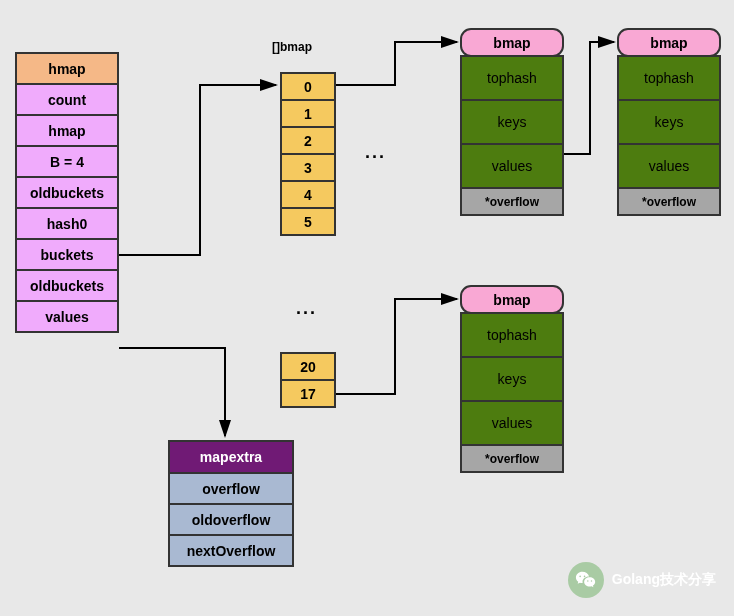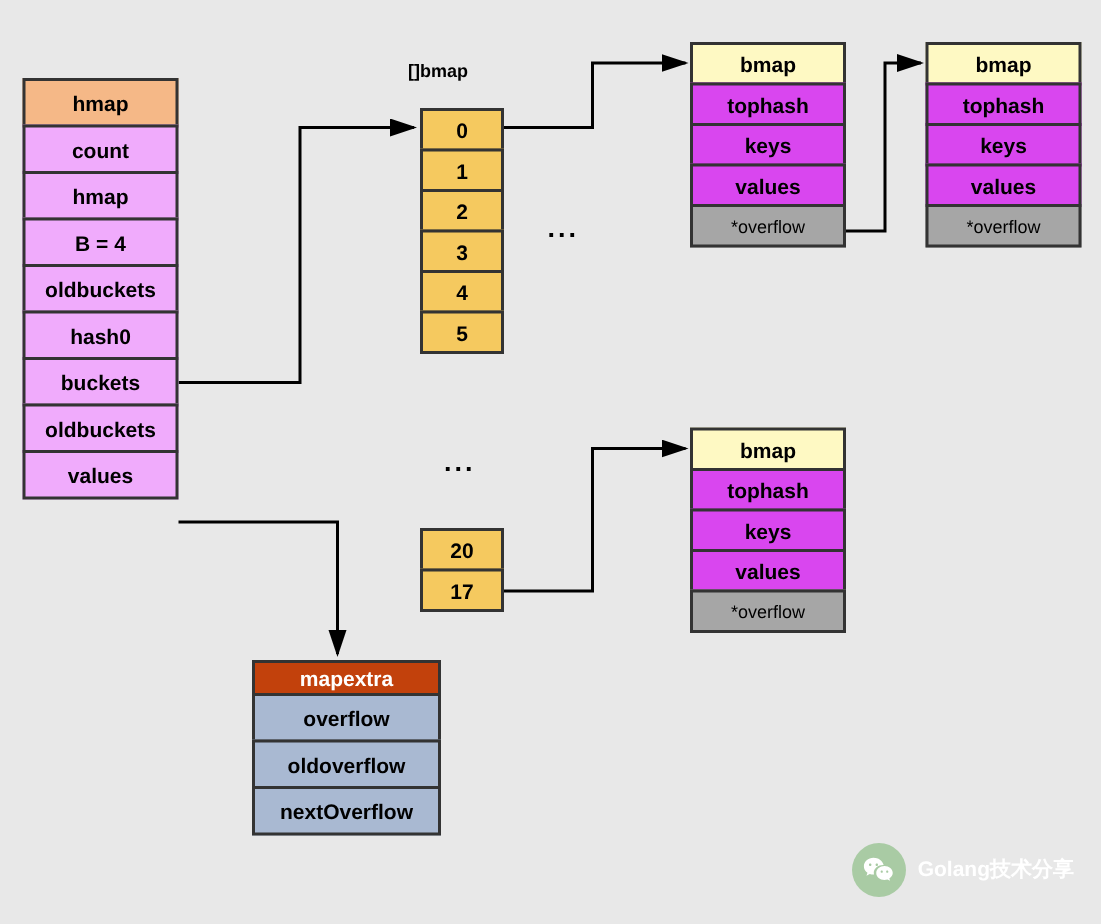--- a/index.html
+++ b/index.html
@@ -32,31 +32,31 @@
     .hmap-field { background: #f0abfc; height: 33px; }
     
     
     .array-label { position: absolute; left: 272px; top: 40px; font-weight: bold; font-size: 12px; }
     .array-stack { left: 280px; top: 72px; width: 56px; }
     .array-cell { background: #f5c95f; height: 29px; }
     .ellipsis { font-weight: bold; font-size: 18px; letter-spacing: 2px; }
     .array-stack2 { left: 280px; top: 352px; width: 56px; }
     
     
-    .bmap-header { background: #fef9c3; height: 29px; }
-    .bmap-field { background: #d946ef; height: 29px; font-weight: bold; }
-    .bmap-overflow { background: #a6a6a6; height: 29px; font-size: 12px; font-weight: normal; }
+    .bmap-header { background: #f9a8d4; height: 29px; border-radius: 11px; }
+    .bmap-field { background: #4d7c0f; height: 46px; font-weight: normal; }
+    .bmap-overflow { background: #a6a6a6; height: 29px; font-size: 12px; font-weight: bold; }
     
     .bmap1 { left: 460px; top: 28px; width: 104px; }
     .bmap2 { left: 617px; top: 28px; width: 104px; }
     .bmap3 { left: 460px; top: 285px; width: 104px; }
     
     
     .mapextra-stack { left: 168px; top: 440px; width: 126px; }
-    .mapextra-header { background: #c2410c; height: 24px; color: #fff; }
+    .mapextra-header { background: #701a75; height: 34px; color: #fff; }
     .mapextra-field { background: #a9b9d2; height: 33px; }
     
     
     svg.arrows { position: absolute; left: 0; top: 0; width: 734px; height: 616px; pointer-events: none; }
     
     
     .watermark {
       position: absolute;
       right: 18px;
       bottom: 18px;

